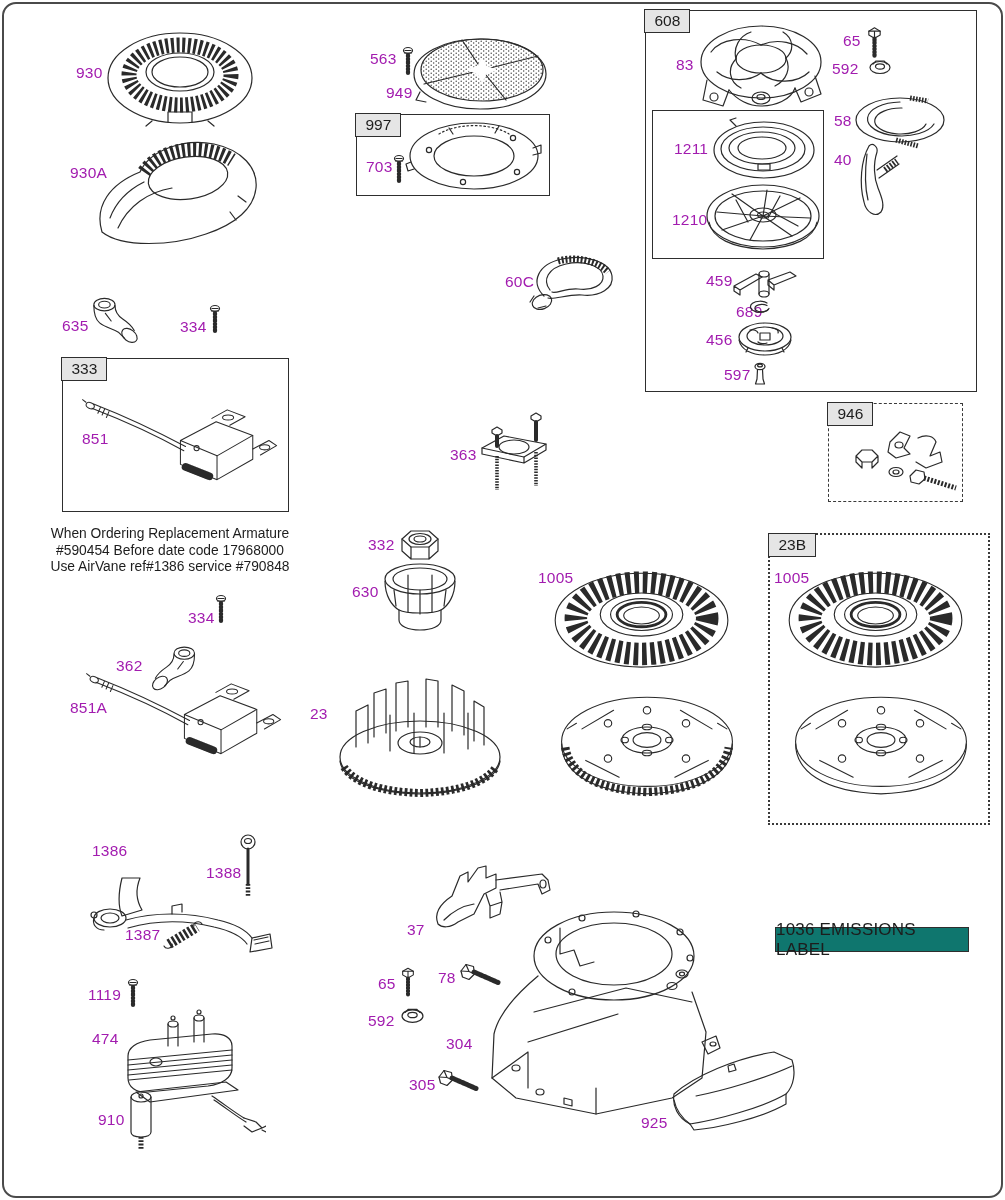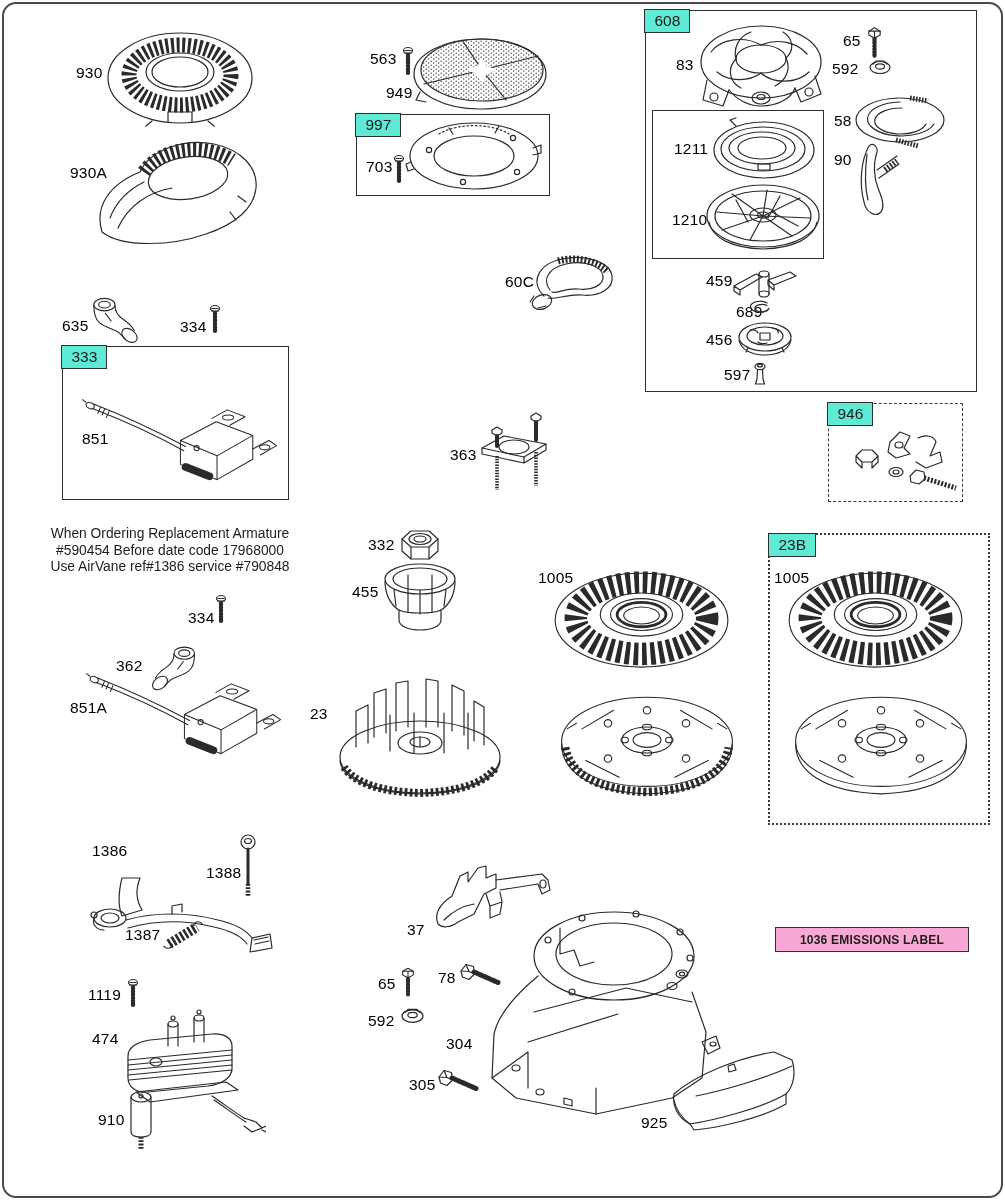--- a/index.html
+++ b/index.html
@@ -1,30 +1,30 @@
 <!DOCTYPE html>
 <html><head>
 <meta charset="utf-8">
 <style>
   html,body{margin:0;padding:0;background:#fff;}
   #canvas{position:relative;width:1005px;height:1200px;background:#fff;overflow:hidden;
           font-family:"Liberation Sans",sans-serif;color:#1d1d1d;}
   .frame{position:absolute;inset:2px;border:2px solid #4a4a4a;border-radius:14px;}
-  .callout{position:absolute;font-size:15.5px;letter-spacing:.2px;white-space:nowrap;color:#000000;}
+  .callout{position:absolute;font-size:15.5px;letter-spacing:.2px;white-space:nowrap;color:#a21caf;}
   .gbox{position:absolute;border:1.6px solid #2e2e2e;background:transparent;}
   .gbox.dotted{border:2px dotted #3a3a3a;}
   .gbox.dashed{border:1.6px dashed #3a3a3a;}
-  .gtag{position:absolute;top:-1.6px;left:-1.6px;border:1.6px solid #2e2e2e;background:#5eead4;
+  .gtag{position:absolute;top:-1.6px;left:-1.6px;border:1.6px solid #2e2e2e;background:#e5e5e5;
         padding:1px 9px 2px;font-size:15.5px;line-height:19px;}
   .part{position:absolute;}
   .ln{stroke:#2a2a2a;fill:none;stroke-width:1.2;stroke-linecap:round;stroke-linejoin:round;}
   .wf{fill:#fff;stroke:#2a2a2a;stroke-width:1.2;}
   .note{position:absolute;font-size:13.8px;line-height:16.5px;text-align:center;color:#1d1d1d;}
   .embox{position:absolute;border:1.7px solid #2e2e2e;display:flex;align-items:center;
-         justify-content:center;font-size:12px;letter-spacing:.2px;background:#f9a8d4;font-weight:bold;}
+         justify-content:center;font-size:17px;letter-spacing:.2px;background:#0f766e;}
 </style>
 </head>
 <body>
 
 <div id="canvas">
   <div class="frame"></div>
 
   <svg style="position:absolute;width:0;height:0" aria-hidden="true">
     <defs>
       <symbol id="sym-screwV" viewBox="0 0 14 30">
@@ -97,54 +97,54 @@
     </defs>
   </svg>
 
   <div class="gbox" style="left:645px;top:10px;width:330px;height:380px">
     <span class="gtag">608</span>
   </div>
   <div class="gbox" style="left:652px;top:110px;width:170px;height:147px"></div>
   <div class="gbox" style="left:356px;top:114px;width:192px;height:80px">
     <span class="gtag">997</span>
   </div>
-  <div class="gbox" style="left:62px;top:346px;width:225px;height:152px">
+  <div class="gbox" style="left:62px;top:358px;width:225px;height:152px">
     <span class="gtag">333</span>
   </div>
   <div class="gbox dashed" style="left:828px;top:403px;width:133px;height:97px">
     <span class="gtag">946</span>
   </div>
   <div class="gbox dotted" style="left:768px;top:533px;width:218px;height:288px">
     <span class="gtag">23B</span>
   </div>
   <div class="embox" style="left:775px;top:927px;width:192px;height:23px">1036 EMISSIONS LABEL</div>
 
   <span class="callout" style="left:76px;top:64px">930</span>
   <span class="callout" style="left:70px;top:164px">930A</span>
   <span class="callout" style="left:370px;top:50px">563</span>
   <span class="callout" style="left:386px;top:84px">949</span>
   <span class="callout" style="left:366px;top:158px">703</span>
   <span class="callout" style="left:676px;top:56px">83</span>
   <span class="callout" style="left:843px;top:32px">65</span>
   <span class="callout" style="left:832px;top:60px">592</span>
   <span class="callout" style="left:834px;top:112px">58</span>
-  <span class="callout" style="left:834px;top:151px">90</span>
+  <span class="callout" style="left:834px;top:151px">40</span>
   <span class="callout" style="left:674px;top:140px">1211</span>
   <span class="callout" style="left:672px;top:211px">1210</span>
   <span class="callout" style="left:706px;top:272px">459</span>
   <span class="callout" style="left:736px;top:303px">689</span>
   <span class="callout" style="left:706px;top:331px">456</span>
   <span class="callout" style="left:724px;top:366px">597</span>
   <span class="callout" style="left:505px;top:273px">60C</span>
   <span class="callout" style="left:62px;top:317px">635</span>
   <span class="callout" style="left:180px;top:318px">334</span>
   <span class="callout" style="left:82px;top:430px">851</span>
   <span class="callout" style="left:450px;top:446px">363</span>
   <span class="callout" style="left:368px;top:536px">332</span>
-  <span class="callout" style="left:352px;top:583px">455</span>
+  <span class="callout" style="left:352px;top:583px">630</span>
   <span class="callout" style="left:188px;top:609px">334</span>
   <span class="callout" style="left:116px;top:657px">362</span>
   <span class="callout" style="left:70px;top:699px">851A</span>
   <span class="callout" style="left:310px;top:705px">23</span>
   <span class="callout" style="left:538px;top:569px">1005</span>
   <span class="callout" style="left:774px;top:569px">1005</span>
   <span class="callout" style="left:92px;top:842px">1386</span>
   <span class="callout" style="left:206px;top:864px">1388</span>
   <span class="callout" style="left:125px;top:926px">1387</span>
   <span class="callout" style="left:88px;top:986px">1119</span>

